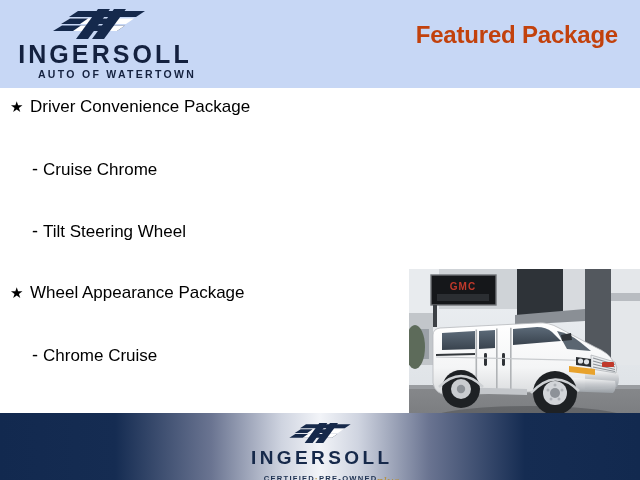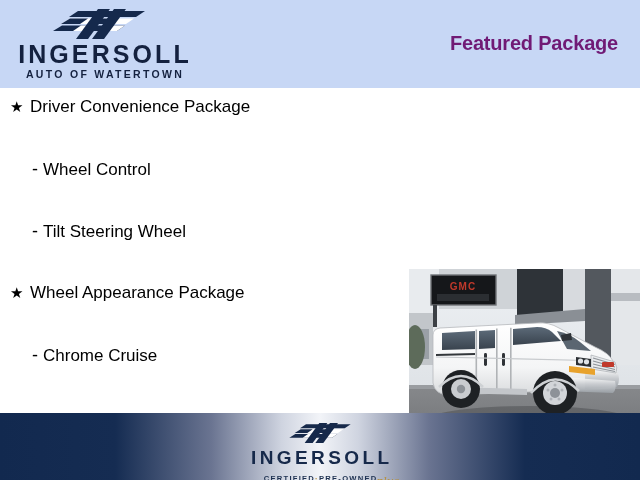--- a/index.html
+++ b/index.html
@@ -56,28 +56,29 @@
     position: absolute;
     left: 0;
     top: 67px;
     width: 210px;
     text-align: center;
     font-size: 10.5px;
     font-weight: bold;
     letter-spacing: 2.3px;
     color: #14213f;
     line-height: 1;
+    padding-left: 12px;
   }
   .header-title {
     position: absolute;
     right: 22px;
-    top: 32px;
-    font-size: 20px;
+    top: 21px;
+    font-size: 24px;
     font-weight: bold;
-    color: #701a75;
+    color: #c2410c;
     letter-spacing: -0.2px;
     white-space: nowrap;
   }
 
   
   .content {
     position: absolute;
     left: 0;
     top: 88px;
     width: 640px;
@@ -237,21 +238,21 @@
 
 <div class="content">
 
   <div class="feature-list">
     <div class="feature-row level-1">
       <span class="bullet-star">★</span>
       <span class="feature-label">Driver Convenience Package</span>
     </div>
     <div class="feature-row level-2">
       <span class="bullet-dash">-</span>
-      <span class="feature-label">Wheel Control</span>
+      <span class="feature-label">Cruise Chrome</span>
     </div>
     <div class="feature-row level-2">
       <span class="bullet-dash">-</span>
       <span class="feature-label">Tilt Steering Wheel</span>
     </div>
     <div class="feature-row level-1">
       <span class="bullet-star">★</span>
       <span class="feature-label">Wheel Appearance Package</span>
     </div>
     <div class="feature-row level-2">

